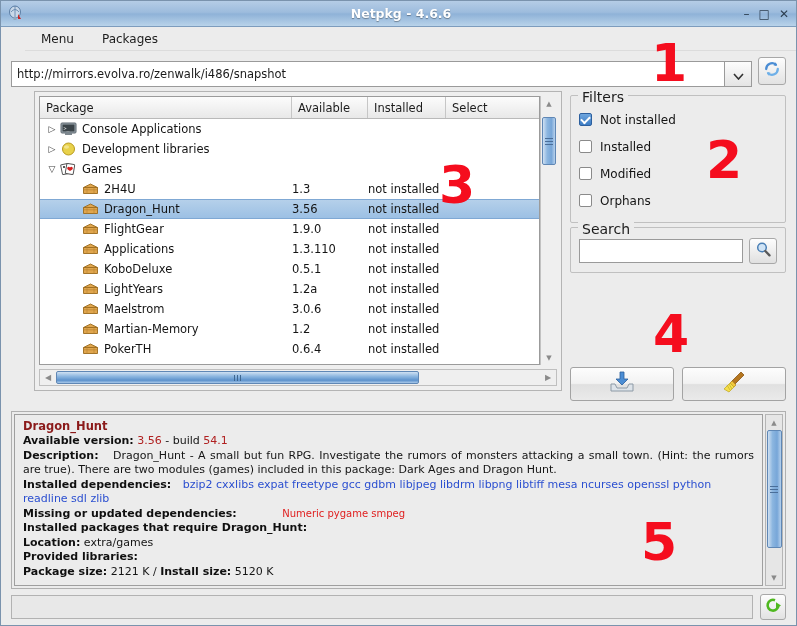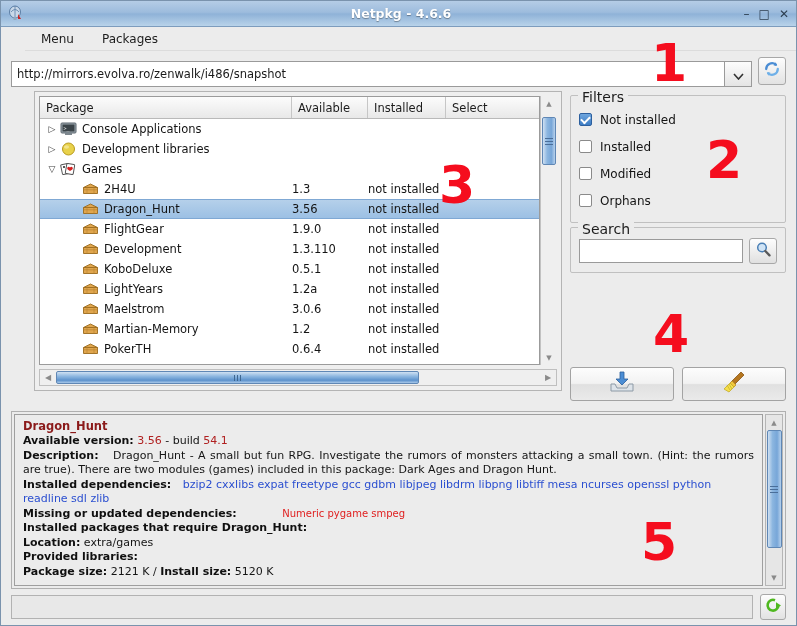--- a/index.html
+++ b/index.html
@@ -458,21 +458,21 @@
                 <div class="trow">
                   <div class="c1">
                     <span style="width: 22px; flex: 0 0 22px;"></span>
                     <span class="twisty spacer"></span>
                     <span class="ico"><svg width="17" height="14" viewBox="0 0 17 14">
                         <path d="M1.5 5.5 L8.5 2 L15.5 5.5 L15.5 11.5 L1.5 11.5 z" fill="#e0a64e" stroke="#9a6a1d" stroke-width=".9"></path>
                         <path d="M1.5 5.5 L15.5 5.5" stroke="#9a6a1d" stroke-width=".9"></path>
                         <path d="M1.5 7.8 L15.5 7.8" stroke="#bb8431" stroke-width=".7"></path>
                         <path d="M5 3.8 L5 11.5 M12 3.8 L12 11.5" stroke="#bb8431" stroke-width=".6"></path>
                       </svg></span>
-                    <span>Development</span>
+                    <span>Applications</span>
                   </div>
                   <div class="c2">1.3.110</div>
                   <div class="c3">not installed</div>
                   <div class="c4"></div>
                 </div>
                 <div class="trow">
                   <div class="c1">
                     <span style="width: 22px; flex: 0 0 22px;"></span>
                     <span class="twisty spacer"></span>
                     <span class="ico"><svg width="17" height="14" viewBox="0 0 17 14">

